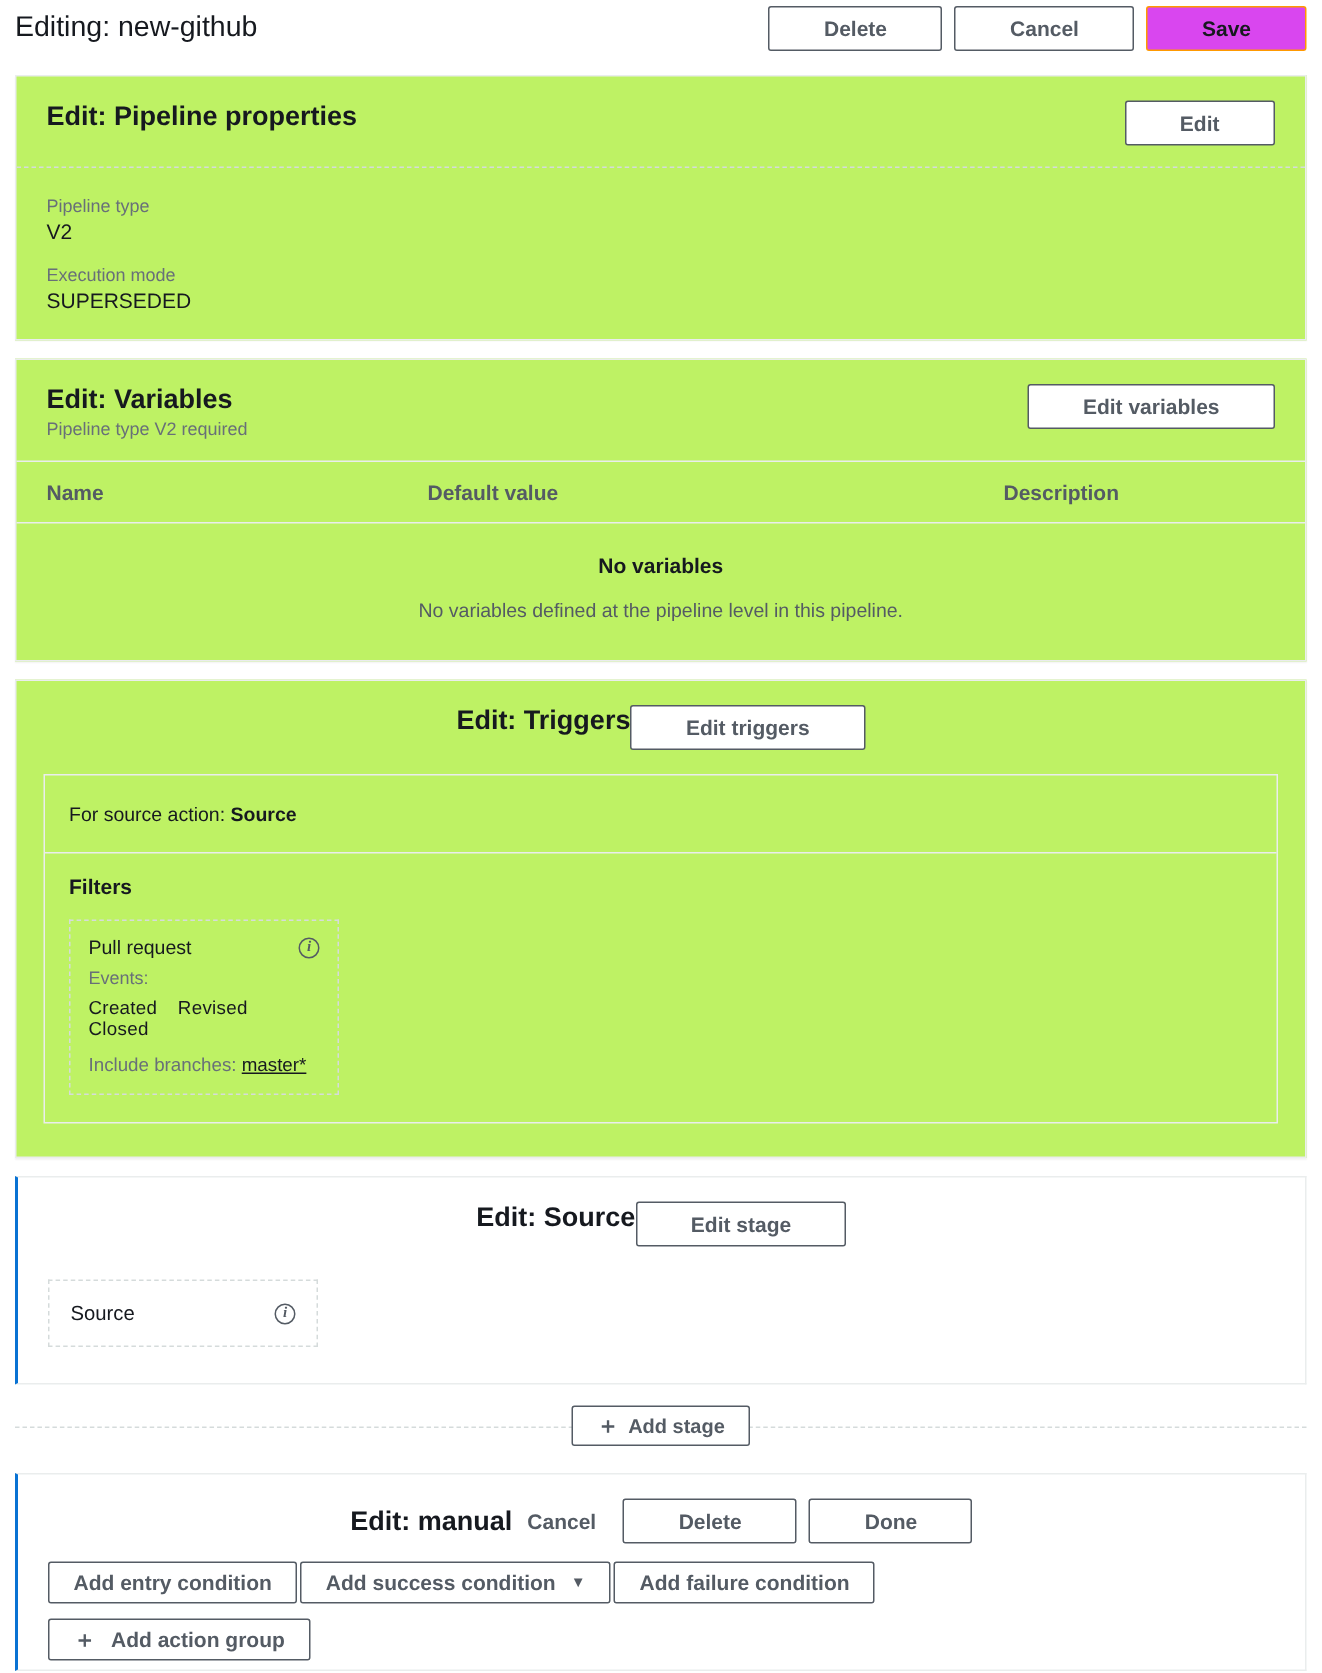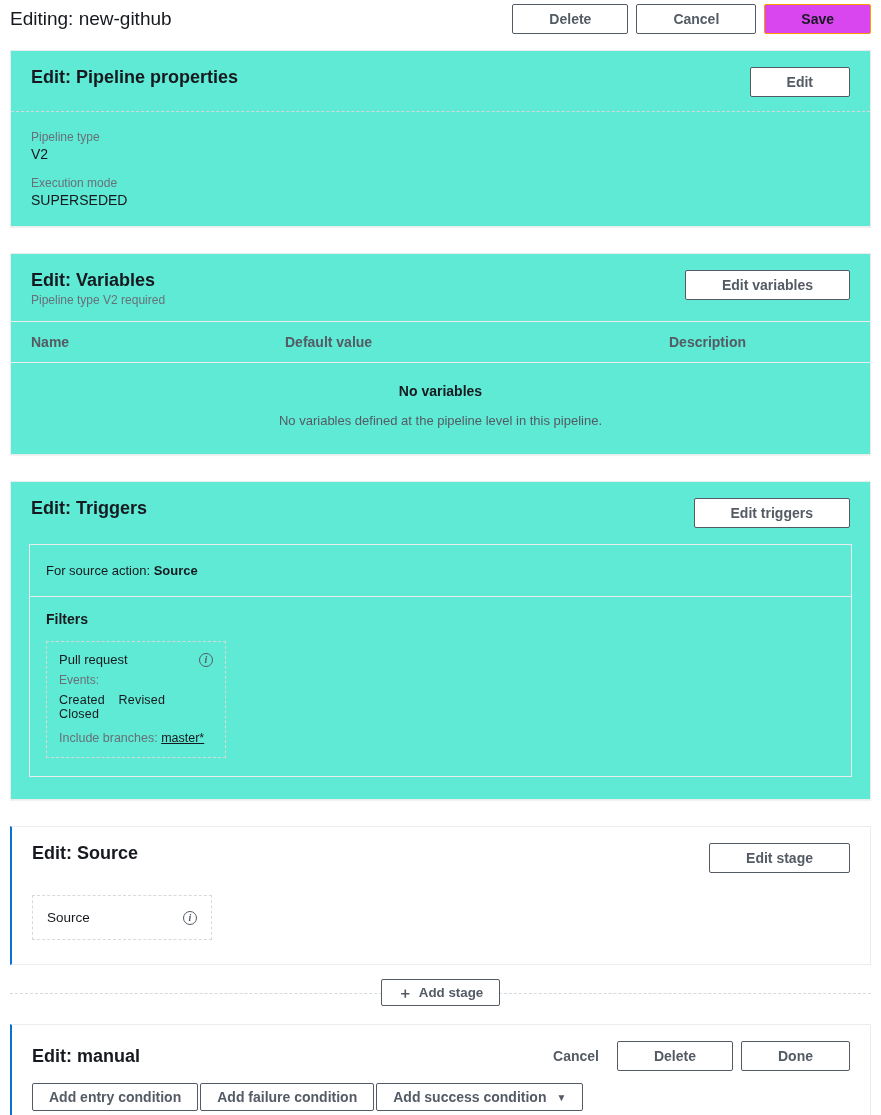--- a/index.html
+++ b/index.html
@@ -38,32 +38,32 @@
   .btn-link {
     font-weight: 700;
     color: #545b64;
     cursor: pointer;
     padding: 4px 10px;
   }
 
   .panel {
     border: 1px solid #eaeded;
     box-shadow: 0 1px 1px rgba(0,0,0,0.05);
-    margin-bottom: 26px;
-    background: #5eead4;
+    margin-bottom: 12px;
+    background: #bef264;
   }
   .panel-header {
     display: flex;
     justify-content: space-between;
     align-items: flex-start;
     padding: 16px 20px 6px 20px;
   }
   .panel-header-noborder {
     display: flex;
-    justify-content: space-between;
+    justify-content: center;
     align-items: flex-start;
     padding: 16px 20px 12px 20px;
   }
   .panel-title { font-size: 18px; font-weight: 700; }
   .panel-subtitle { font-size: 12px; color: #687078; margin-top: 2px; }
   .panel-body { padding: 4px 20px 18px 20px; }
   .panel-divider { border-top: 1px dashed #d5dbdb; margin: 8px 0 0 0; }
 
   .kv-label { font-size: 12px; color: #687078; margin-top: 14px; }
   .kv-value { font-size: 14px; color: #16191f; margin-top: 2px; }
@@ -277,25 +277,25 @@
       <span class="btn-link">Cancel</span>
       <button class="btn">Delete</button>
       <button class="btn">Done</button>
     </div>
   </div>
   <div class="cond-row">
     <button class="cond-btn">
       <span>Add entry condition</span>
     </button>
     <button class="cond-btn">
-      <span>Add failure condition</span>
+      <span>Add success condition</span>
+      <span class="tri-down">▼</span>
     </button>
     <button class="cond-btn">
-      <span>Add success condition</span>
-      <span class="tri-down">▼</span>
+      <span>Add failure condition</span>
     </button>
   </div>
   <div class="action-group-row">
     <button class="cond-btn">
       <span class="plus-icon">＋</span>
       <span>Add action group</span>
     </button>
   </div>
 </div>
 

